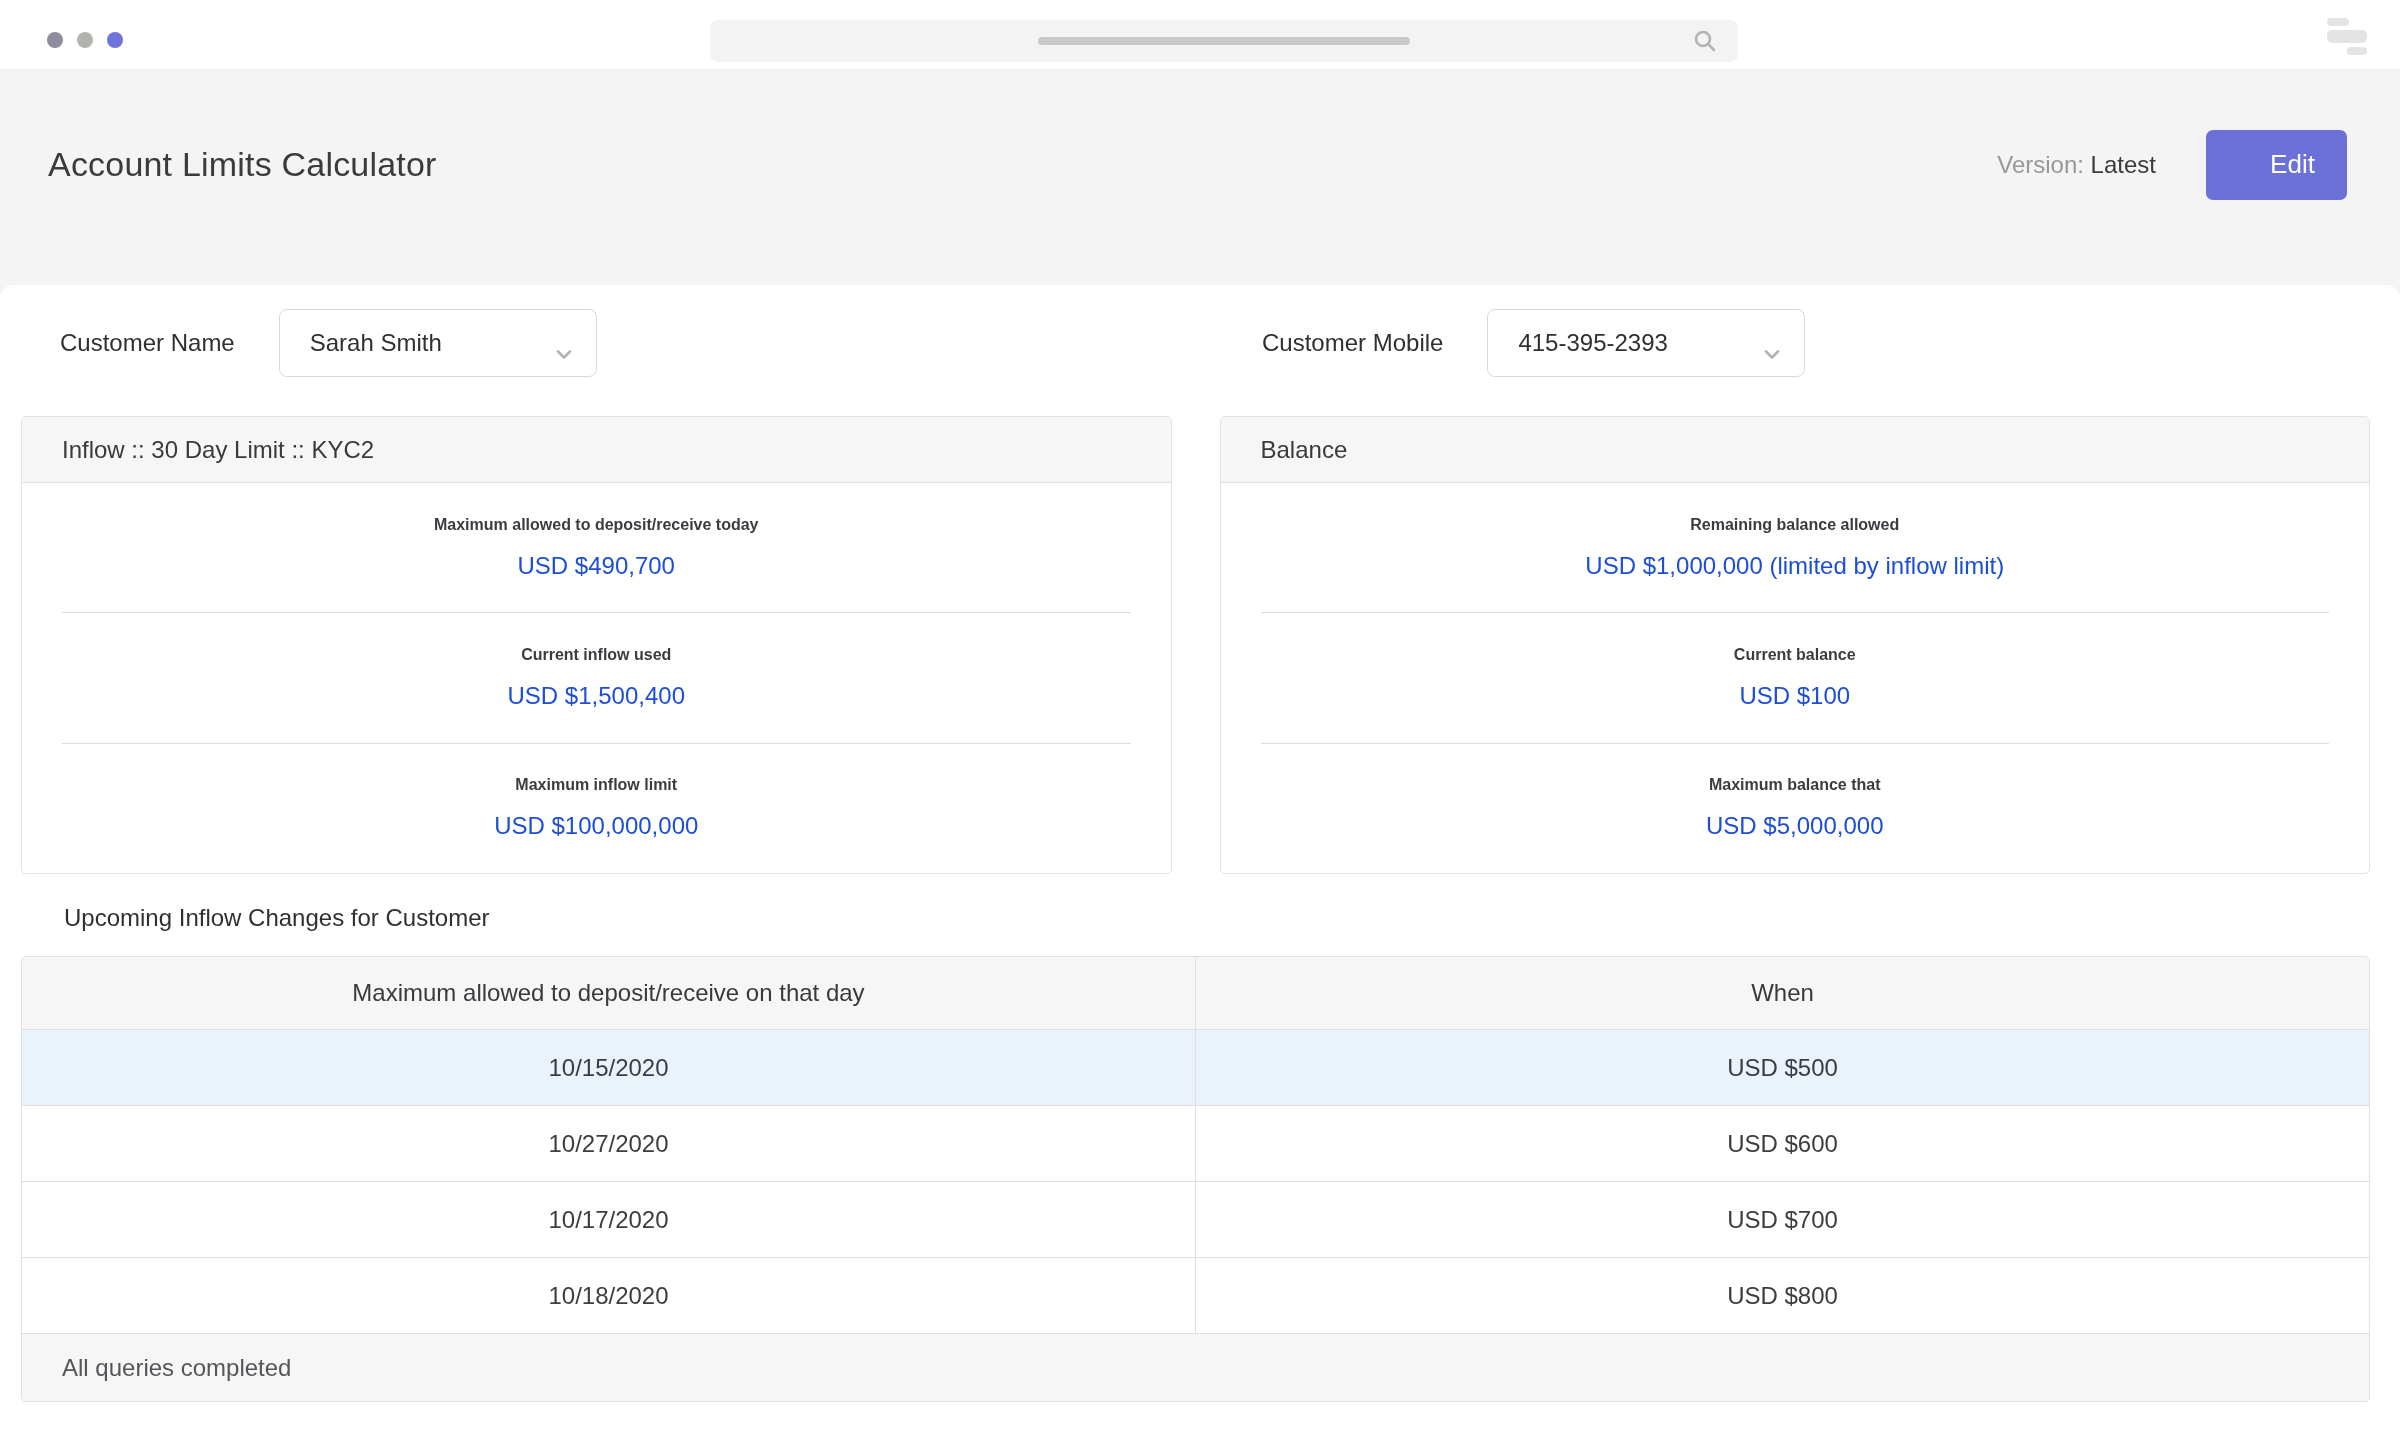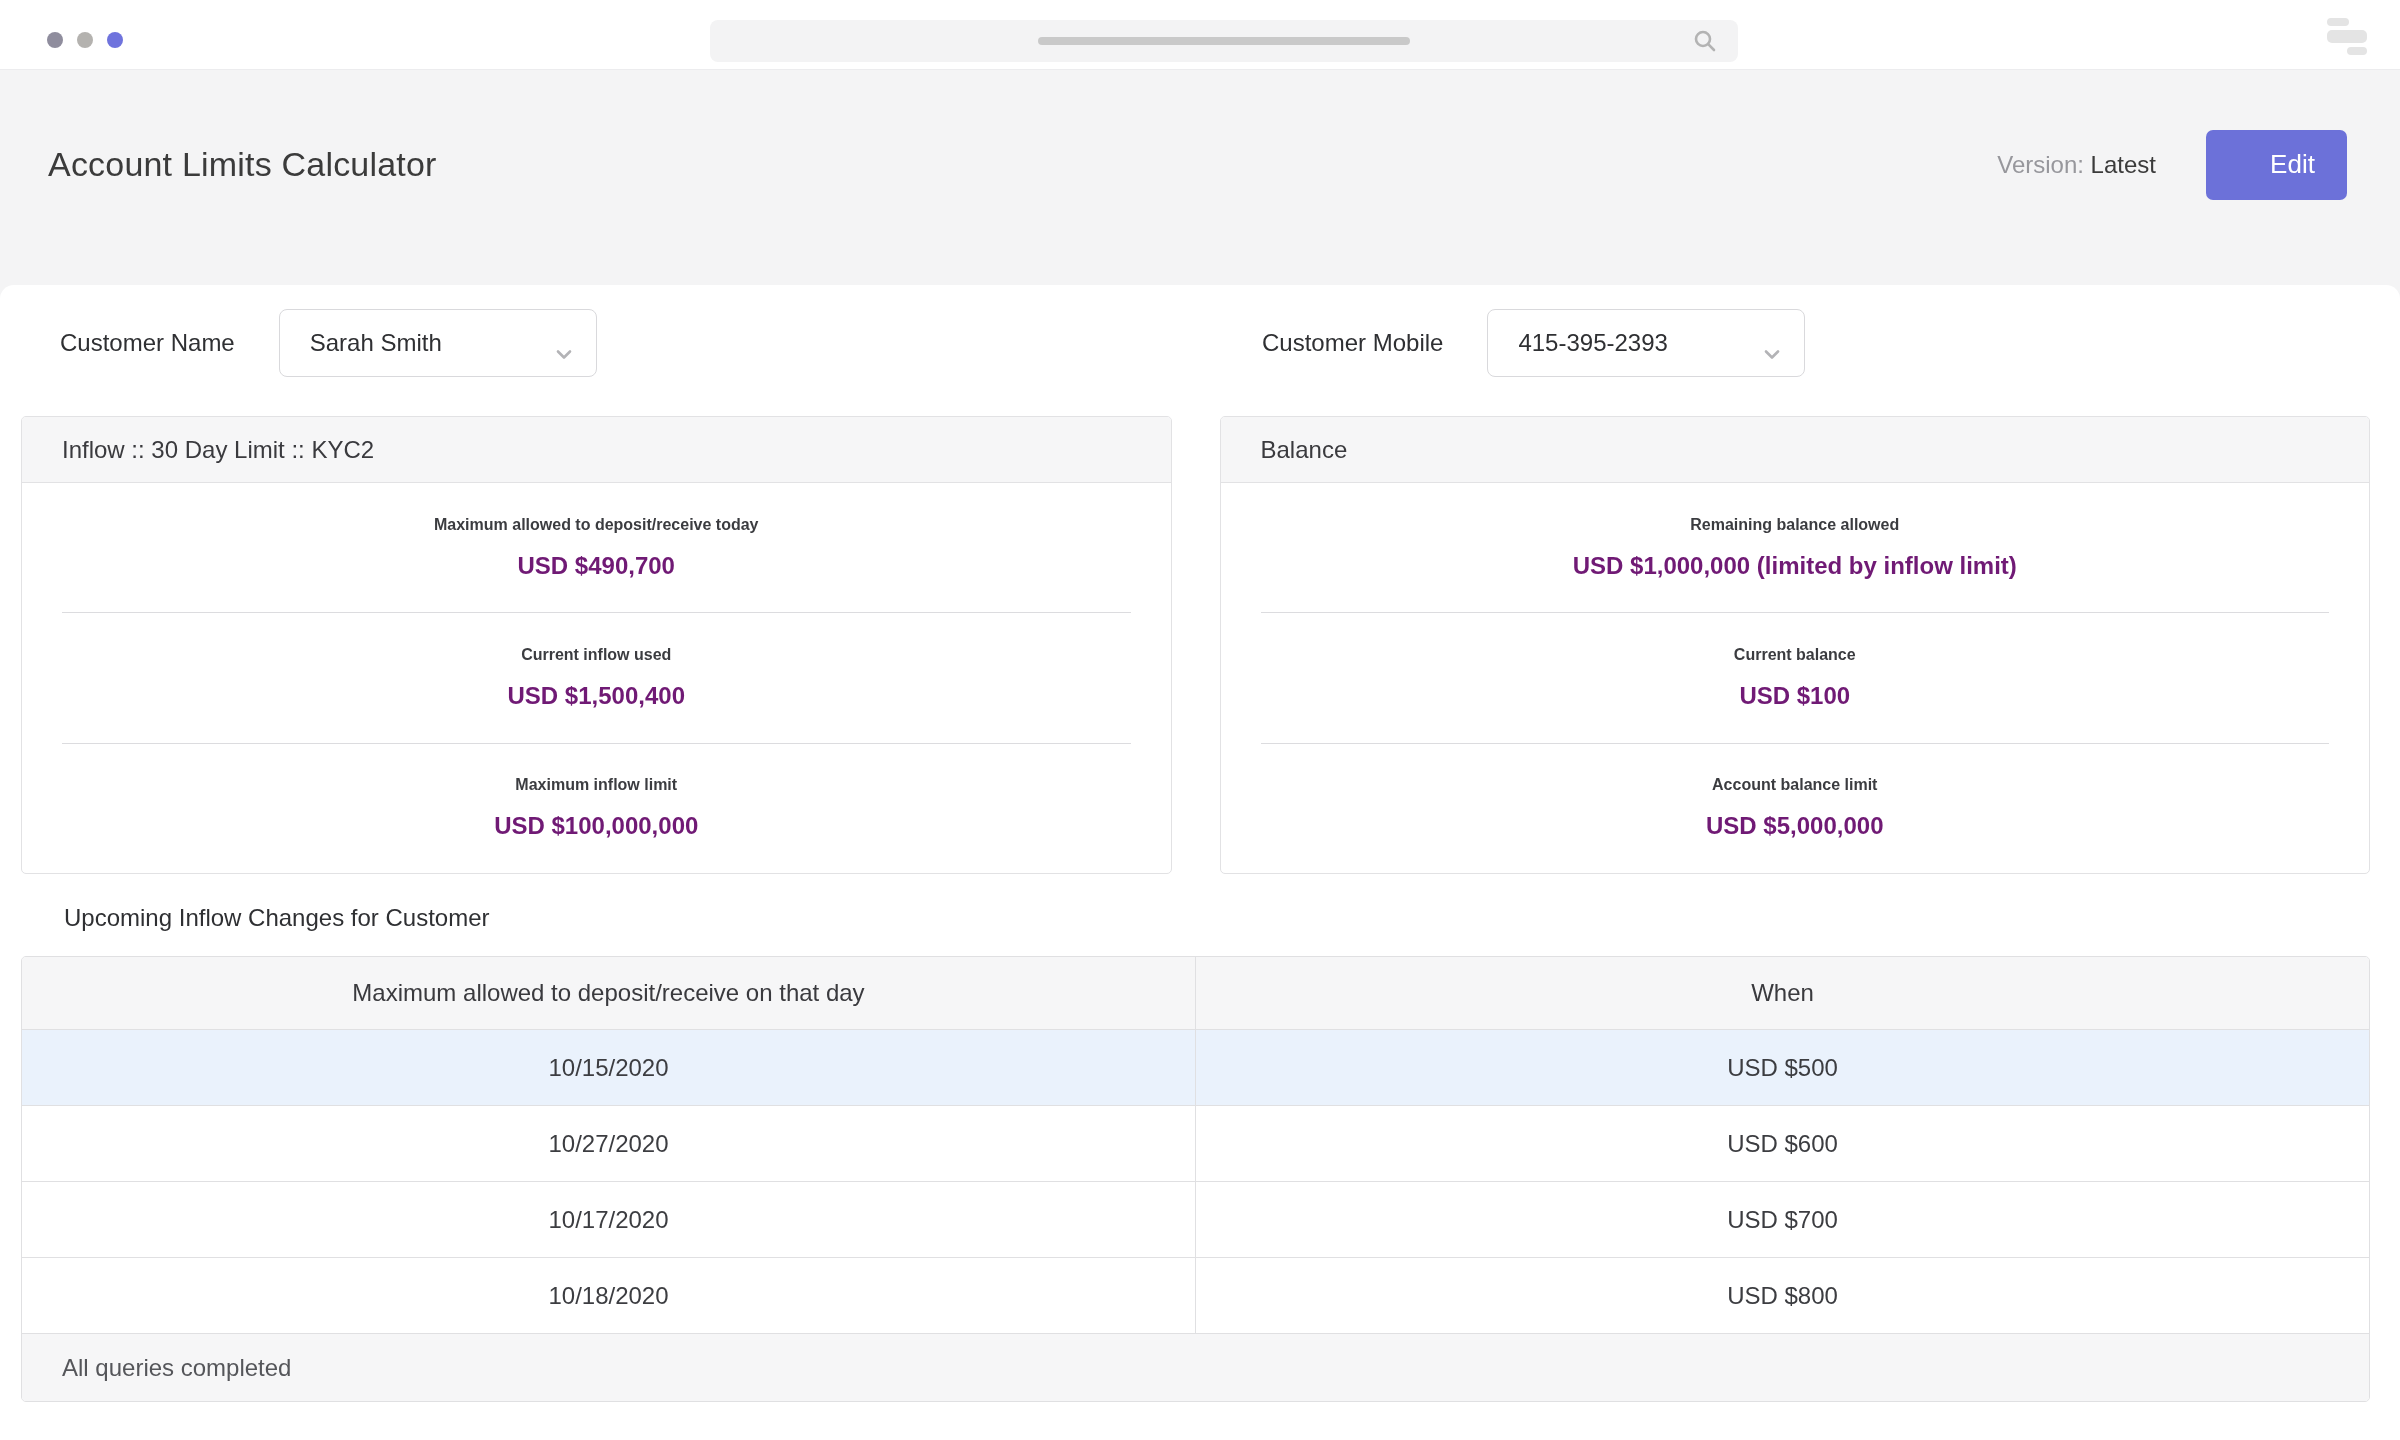--- a/index.html
+++ b/index.html
@@ -50,21 +50,21 @@
 
   
   .panels { display: flex; gap: 48px; margin: 63px 30px 0 21px; }
   .panel { flex: 1; height: 458px; background: #fff; border: 1px solid #e2e2e4; border-radius: 5px;
            overflow: hidden; display: flex; flex-direction: column; }
   .panel-header { flex: none; height: 66px; background: #f6f6f7; border-bottom: 1px solid #e2e2e4;
                   display: flex; align-items: center; padding-left: 40px; font-size: 24px; color: #3a3a3e; }
   .panel-body { flex: 1; display: flex; flex-direction: column; }
   .stat { flex: 1; display: flex; flex-direction: column; align-items: center; justify-content: center; gap: 18px; }
   .stat-label { font-size: 16px; font-weight: 700; color: #3b3c40; }
-  .stat-value { font-size: 24px; color: #701a75; font-weight: bold; }
+  .stat-value { font-size: 24px; color: #1d4ed8; }
   .hdivider { flex: none; height: 1px; background: #dcdcdf; margin: 0 40px; }
 
   
   .section-heading { margin: 30px 0 0 64px; font-size: 24px; color: #2f3033; }
   .utable { margin: 24px 30px 0 21px; background: #fff; border: 1px solid #e0e0e2; border-radius: 5px; overflow: hidden; }
   .trow { display: flex; }
   .trow + .trow { border-top: 1px solid #e0e0e2; }
   .cell { flex: 1; display: flex; align-items: center; justify-content: center; font-size: 24px; }
   .cell:first-child { border-right: 1px solid #e0e0e2; }
   .thead-row { height: 72px; background: #f6f6f7; }
@@ -167,21 +167,21 @@
           <div class="stat-label">Remaining balance allowed</div>
           <div class="stat-value">USD $1,000,000 (limited by inflow limit)</div>
         </div>
         <div class="hdivider"></div>
         <div class="stat">
           <div class="stat-label">Current balance</div>
           <div class="stat-value">USD $100</div>
         </div>
         <div class="hdivider"></div>
         <div class="stat">
-          <div class="stat-label">Account balance limit</div>
+          <div class="stat-label">Maximum balance that</div>
           <div class="stat-value">USD $5,000,000</div>
         </div>
       </div>
     </div>
 
   </div>
 
   <div class="section-heading">Upcoming Inflow Changes for Customer</div>
 
   <div class="utable">

